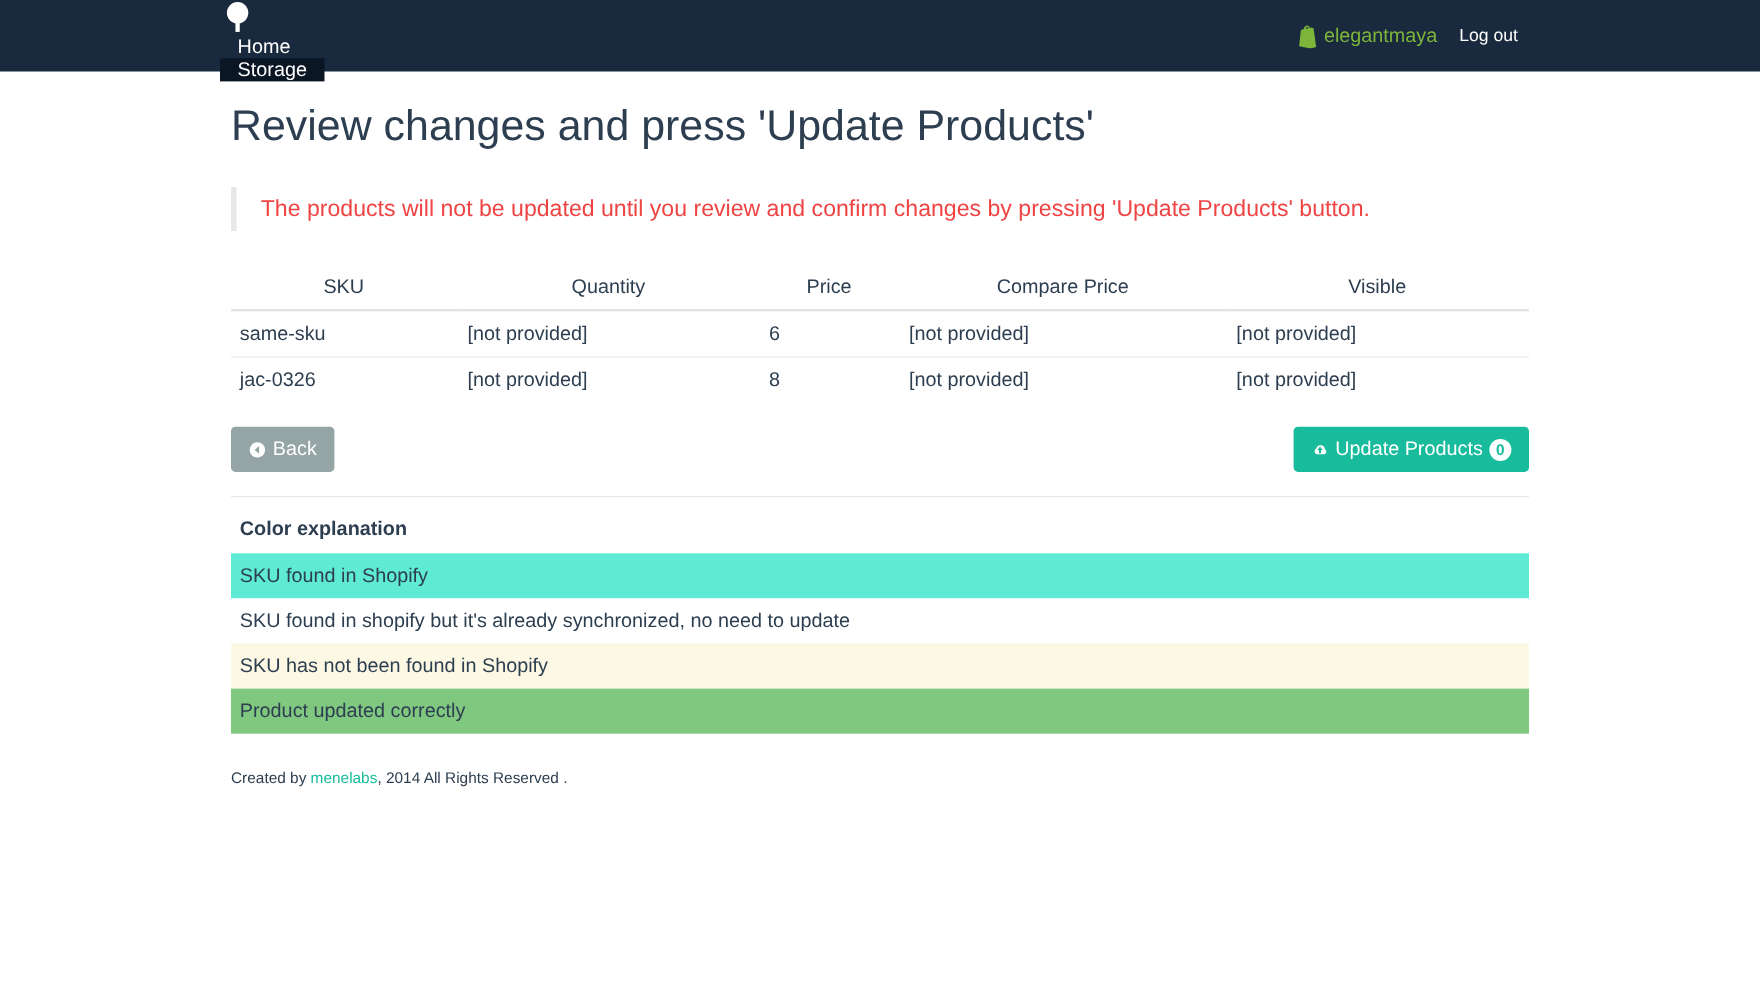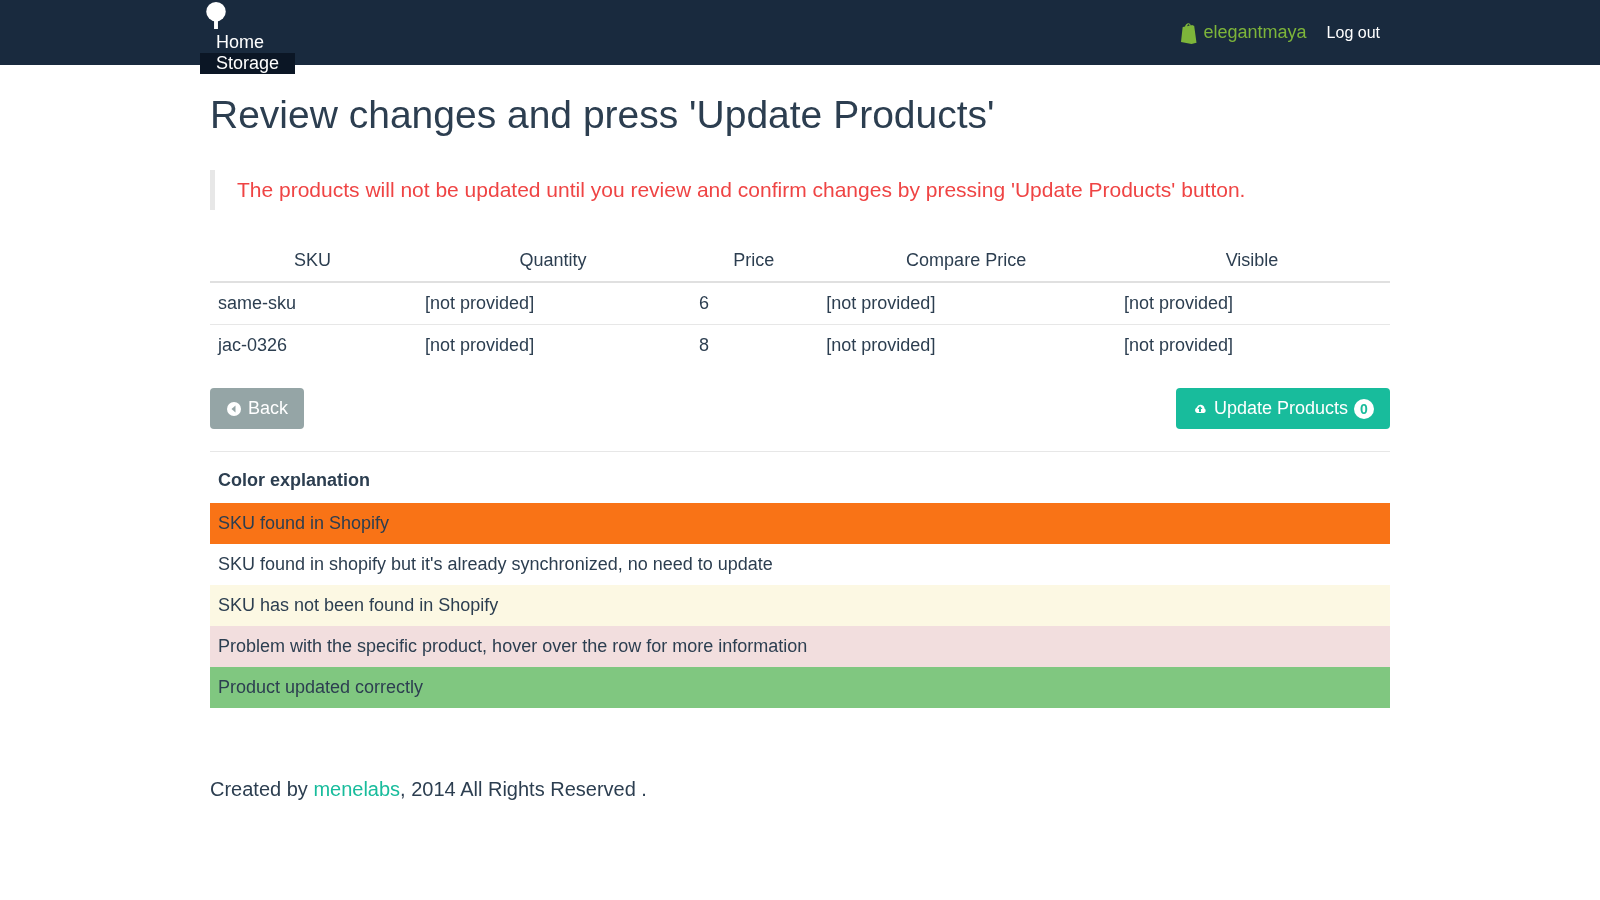--- a/index.html
+++ b/index.html
@@ -113,29 +113,29 @@
     font-size: 18px;
     font-weight: bold;
     color: #2c3e50;
     margin: 18px 0 12px 8px;
   }
   .legend-row {
     padding: 10px 8px;
     font-size: 18px;
     color: #2c3e50;
   }
-  .legend-blue   { background: #f97316; }
+  .legend-blue   { background: #5eead4; }
   .legend-white  { background: #ffffff; }
   .legend-yellow { background: #fcf8e3; }
   .legend-pink   { background: #f2dede; }
   .legend-green  { background: #80c780; }
 
   .footer {
-    margin-top: 70px;
-    font-size: 20px;
+    margin-top: 32px;
+    font-size: 14px;
     color: #2c3e50;
   }
   .footer a { color: #18bc9c; text-decoration: none; }
 </style>
 </head>
 <body>
 
 <div class="navbar">
   <div class="nav-left">
     <div class="brand">
@@ -207,20 +207,19 @@
       </svg>
       <span>Update Products</span>
       <span class="count-badge">0</span>
     </button>
   </div>
 
   <div class="legend-title">Color explanation</div>
   <div class="legend-row legend-blue">SKU found in Shopify</div>
   <div class="legend-row legend-white">SKU found in shopify but it's already synchronized, no need to update</div>
   <div class="legend-row legend-yellow">SKU has not been found in Shopify</div>
-  <div class="legend-row legend-pink">Problem with the specific product, hover over the row for more information</div>
   <div class="legend-row legend-green">Product updated correctly</div>
 
   <div class="footer">
     <span>Created by </span><a href="#">menelabs</a><span>, 2014 All Rights Reserved .</span>
   </div>
 
 </div>
 
 </body></html>

